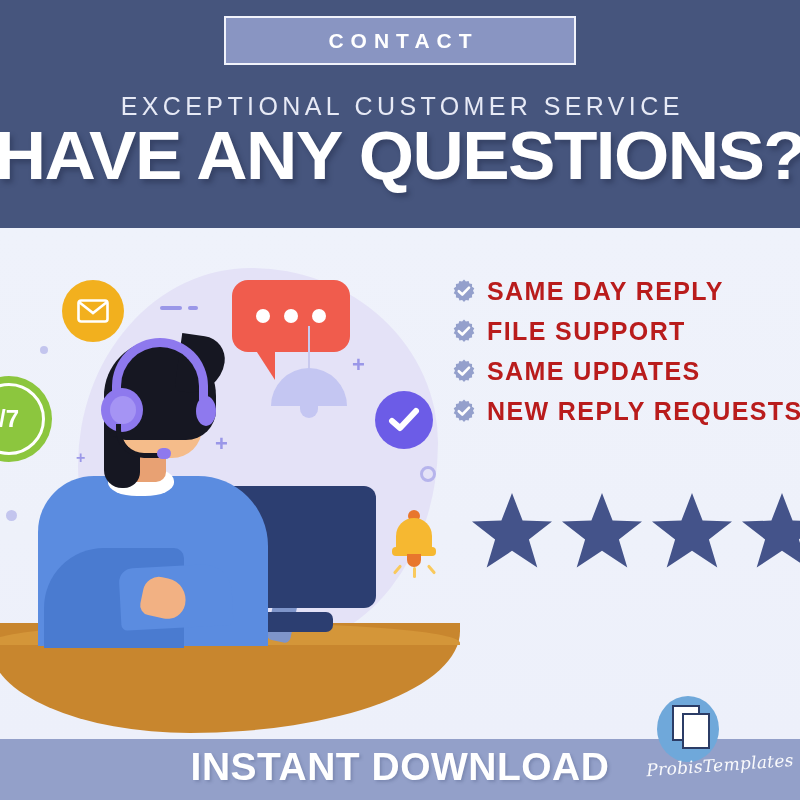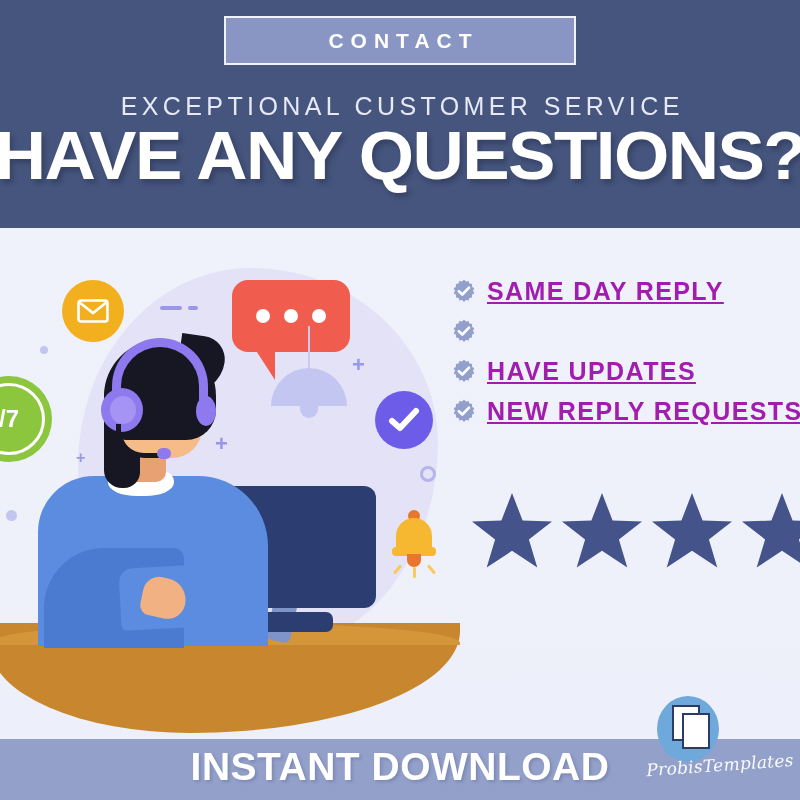--- a/index.html
+++ b/index.html
@@ -237,22 +237,22 @@
   }
   .check-row {
     display:flex; align-items:center; gap:11px; margin-bottom:8px;
     height:32px;
   }
   .badge-check {
     width:24px; height:24px; flex:0 0 24px;
     display:flex; align-items:center; justify-content:center;
   }
   .check-label {
-    color:#a21caf; font-size:25px; font-weight:bold;
-    letter-spacing:1.4px; white-space:nowrap;text-decoration:underline;
+    color:#b91c1c; font-size:25px; font-weight:bold;
+    letter-spacing:1.4px; white-space:nowrap;
   }
 
   
   .stars {
     position:absolute; left:470px; top:487px; width:340px; height:92px;
     display:flex; align-items:center; gap:6px;
   }
   .star { flex:0 0 auto; }
 
   
@@ -389,30 +389,31 @@
       <span class="check-label">SAME DAY REPLY</span>
     </div>
 
     <div class="check-row">
       <span class="badge-check">
         <svg width="24" height="24" viewBox="0 0 24 24" aria-hidden="true">
           <path d="M12 0.6 13.9 2.6 16.6 2 17.4 4.6 20.1 5 20 7.8 22.3 9.3 21 11.8 22.3 14.3 20 15.8 20.1 18.6 17.4 19 16.6 21.6 13.9 21 12 23 10.1 21 7.4 21.6 6.6 19 3.9 18.6 4 15.8 1.7 14.3 3 11.8 1.7 9.3 4 7.8 3.9 5 6.6 4.6 7.4 2 10.1 2.6Z" fill="#94A0CC"></path>
           <path d="M6.8 12.2 10.3 15.5 17 8.6" fill="none" stroke="#fff" stroke-width="2.6" stroke-linecap="round" stroke-linejoin="round"></path>
         </svg>
       </span>
+      <span class="check-label">FILE SUPPORT</span>
     </div>
 
     <div class="check-row">
       <span class="badge-check">
         <svg width="24" height="24" viewBox="0 0 24 24" aria-hidden="true">
           <path d="M12 0.6 13.9 2.6 16.6 2 17.4 4.6 20.1 5 20 7.8 22.3 9.3 21 11.8 22.3 14.3 20 15.8 20.1 18.6 17.4 19 16.6 21.6 13.9 21 12 23 10.1 21 7.4 21.6 6.6 19 3.9 18.6 4 15.8 1.7 14.3 3 11.8 1.7 9.3 4 7.8 3.9 5 6.6 4.6 7.4 2 10.1 2.6Z" fill="#94A0CC"></path>
           <path d="M6.8 12.2 10.3 15.5 17 8.6" fill="none" stroke="#fff" stroke-width="2.6" stroke-linecap="round" stroke-linejoin="round"></path>
         </svg>
       </span>
-      <span class="check-label">HAVE UPDATES</span>
+      <span class="check-label">SAME UPDATES</span>
     </div>
 
     <div class="check-row">
       <span class="badge-check">
         <svg width="24" height="24" viewBox="0 0 24 24" aria-hidden="true">
           <path d="M12 0.6 13.9 2.6 16.6 2 17.4 4.6 20.1 5 20 7.8 22.3 9.3 21 11.8 22.3 14.3 20 15.8 20.1 18.6 17.4 19 16.6 21.6 13.9 21 12 23 10.1 21 7.4 21.6 6.6 19 3.9 18.6 4 15.8 1.7 14.3 3 11.8 1.7 9.3 4 7.8 3.9 5 6.6 4.6 7.4 2 10.1 2.6Z" fill="#94A0CC"></path>
           <path d="M6.8 12.2 10.3 15.5 17 8.6" fill="none" stroke="#fff" stroke-width="2.6" stroke-linecap="round" stroke-linejoin="round"></path>
         </svg>
       </span>
       <span class="check-label">NEW REPLY REQUESTS</span>

